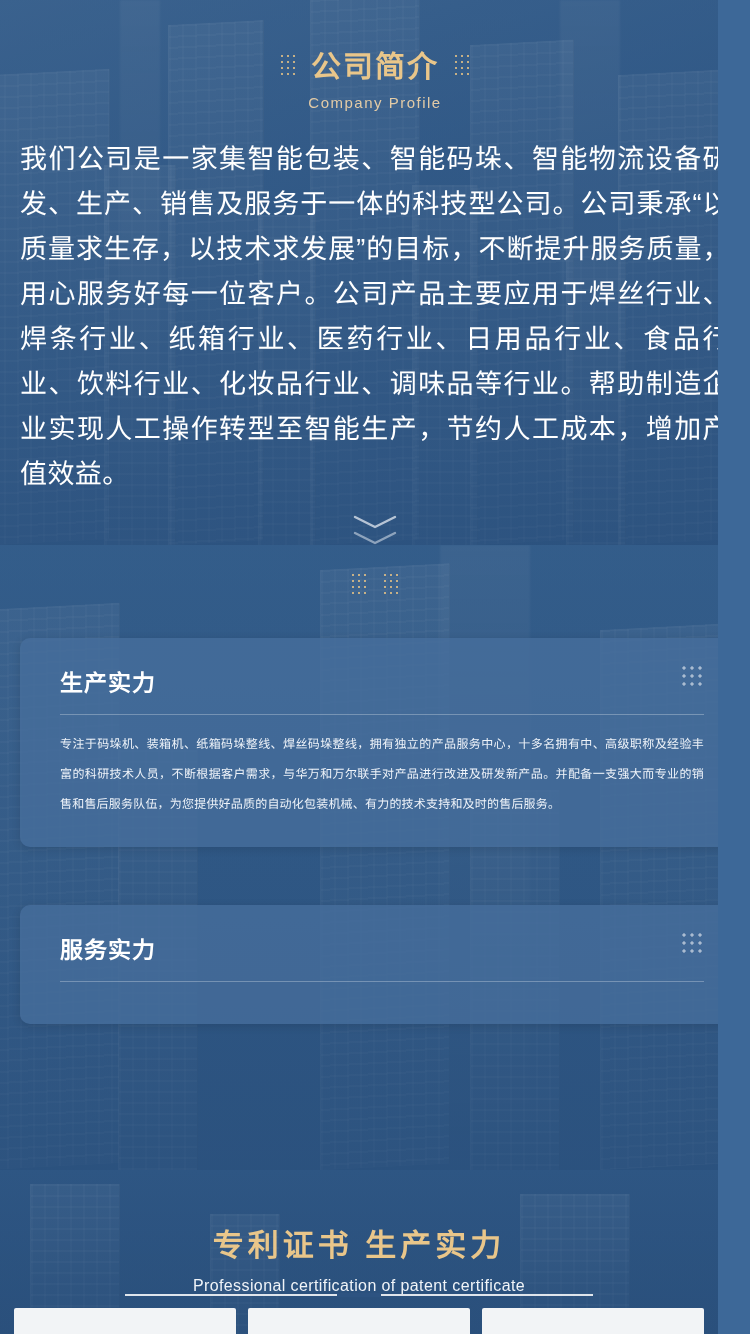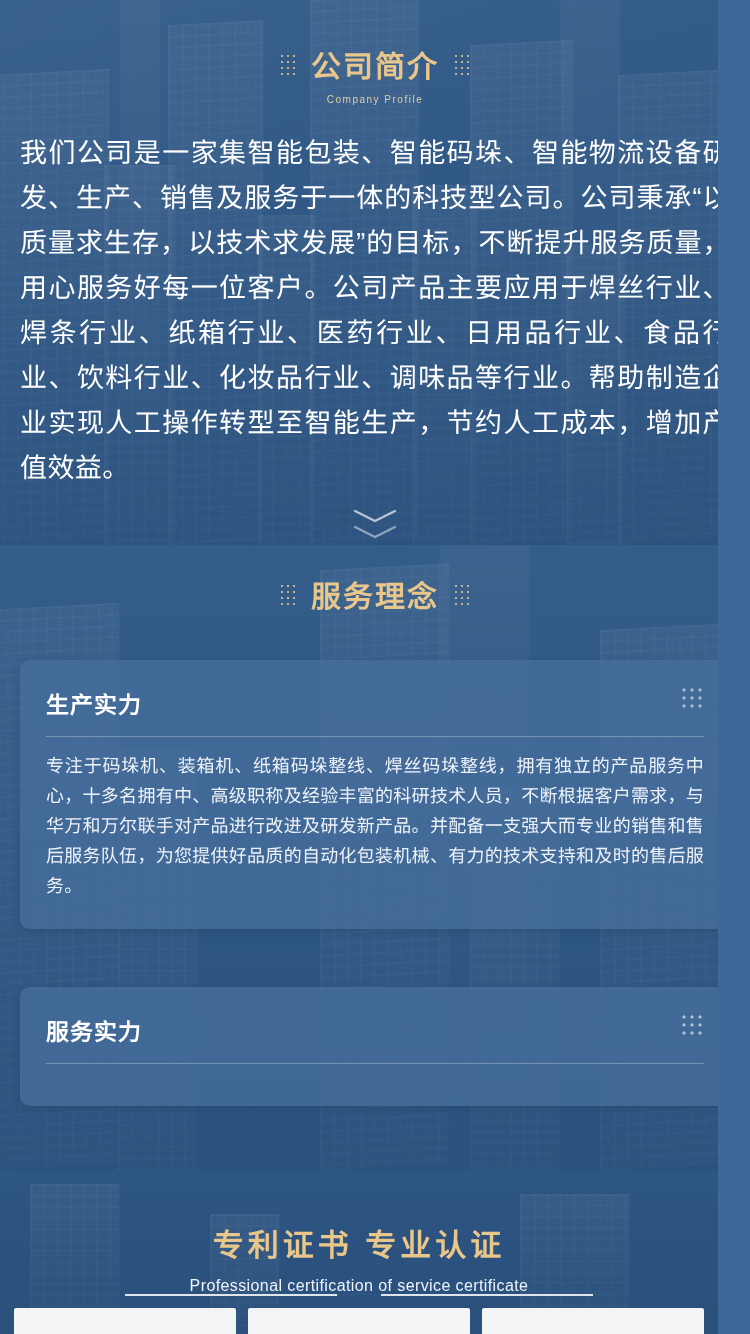--- a/index.html
+++ b/index.html
@@ -78,21 +78,21 @@
     opacity: .85;
   }
   .head-cn {
     font-size: 30px;
     font-weight: bold;
     color: #e9c68a;
     letter-spacing: 2px;
   }
   .head-en {
     margin-top: 8px;
-    font-size: 10px;
+    font-size: 15px;
     color: #e3cba6;
     letter-spacing: 1.5px;
   }
 
   
   .profile-text {
     position: relative;
     z-index: 4;
     margin: 26px 20px 0 20px;
     font-size: 27px;
@@ -116,21 +116,21 @@
   }
   .chev svg { display: block; }
 
   
   .card {
     position: relative;
     z-index: 4;
     margin: 16px 20px;
     background: rgba(70,110,156,0.78);
     border-radius: 10px;
-    padding: 26px 26px 28px 26px;
+    padding: 26px 26px 28px 40px;
     box-shadow: 0 2px 10px rgba(0,0,0,0.12);
   }
   .card-head {
     display: flex;
     align-items: flex-start;
     justify-content: space-between;
   }
   .card-title {
     font-size: 23px;
     font-weight: bold;
@@ -141,21 +141,21 @@
     width: 24px; height: 22px;
     background-image: radial-gradient(circle, rgba(255,255,255,0.55) 1.5px, transparent 1.7px);
     background-size: 8px 8px;
   }
   .card-rule {
     margin: 16px 0 14px 0;
     height: 1px;
     background: rgba(255,255,255,0.28);
   }
   .card-body {
-    font-size: 18px;
+    font-size: 12px;
     line-height: 30px;
     color: #eef3f9;
     text-align: justify;
     letter-spacing: .2px;
   }
 
   
   .cert {
     position: absolute;
     left: 0; right: 0; bottom: 0;
@@ -266,21 +266,20 @@
           <polyline points="2,2 22,12 42,2" fill="none" stroke="#cfd8e4" stroke-width="2.4" stroke-linecap="round" stroke-linejoin="round" opacity="0.6"></polyline>
         </svg>
       </span>
     </div>
   </section>
 
   <section style="position:absolute; left:0; top:572px; width:750px;">
     <div class="section-head">
       <div class="head-title-row">
         <span class="dots-grid"></span>
-        <span class="head-cn">服务理念</span>
         <span class="dots-grid"></span>
       </div>
     </div>
 
     <div class="card" style="margin-top:44px;">
       <div class="card-head">
         <span class="card-title">生产实力</span>
         <span class="card-dots"></span>
       </div>
       <div class="card-rule"></div>
@@ -290,22 +289,22 @@
     <div class="card" style="margin-top:58px;font-family:Liberation Serif, serif;">
       <div class="card-head">
         <span class="card-title">服务实力</span>
         <span class="card-dots"></span>
       </div>
       <div class="card-rule"></div>
     </div>
   </section>
 
   <section class="cert">
-    <div class="cert-cn">专利证书 专业认证</div>
-    <div class="cert-en">Professional certification of service certificate</div>
+    <div class="cert-cn">专利证书 生产实力</div>
+    <div class="cert-en">Professional certification of patent certificate</div>
 
     <div class="cert-divider">
       <span class="gap"></span>
     </div>
 
     <div class="cert-thumbs">
       <div class="thumb"></div>
       <div class="thumb"></div>
       <div class="thumb"></div>
     </div>

